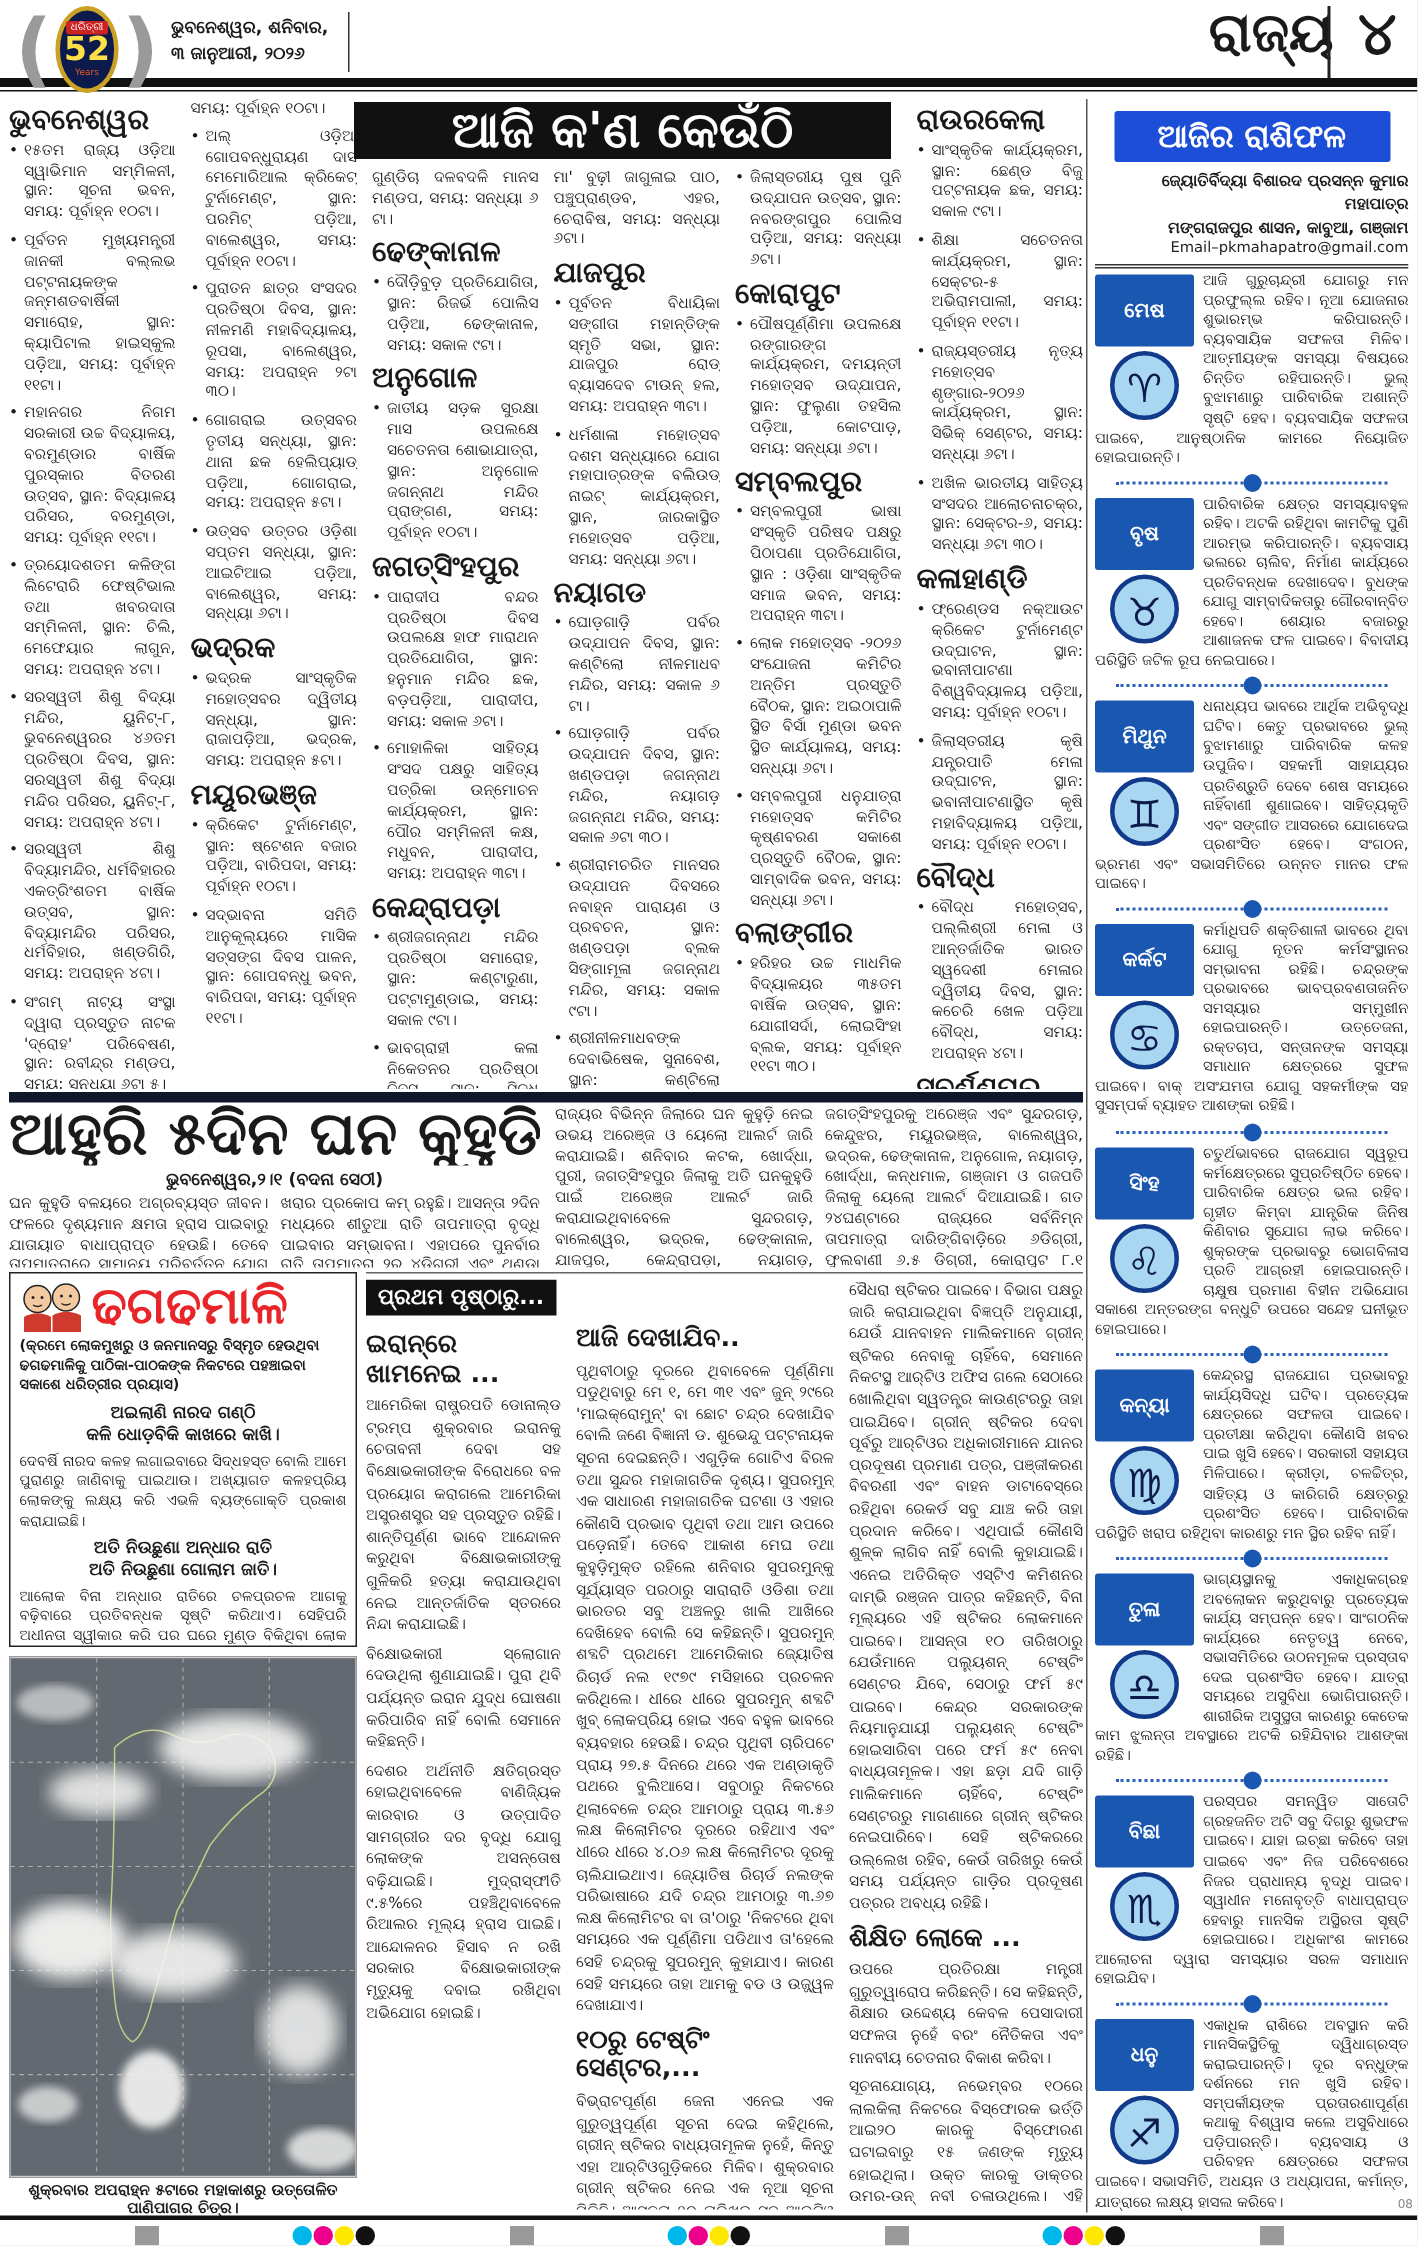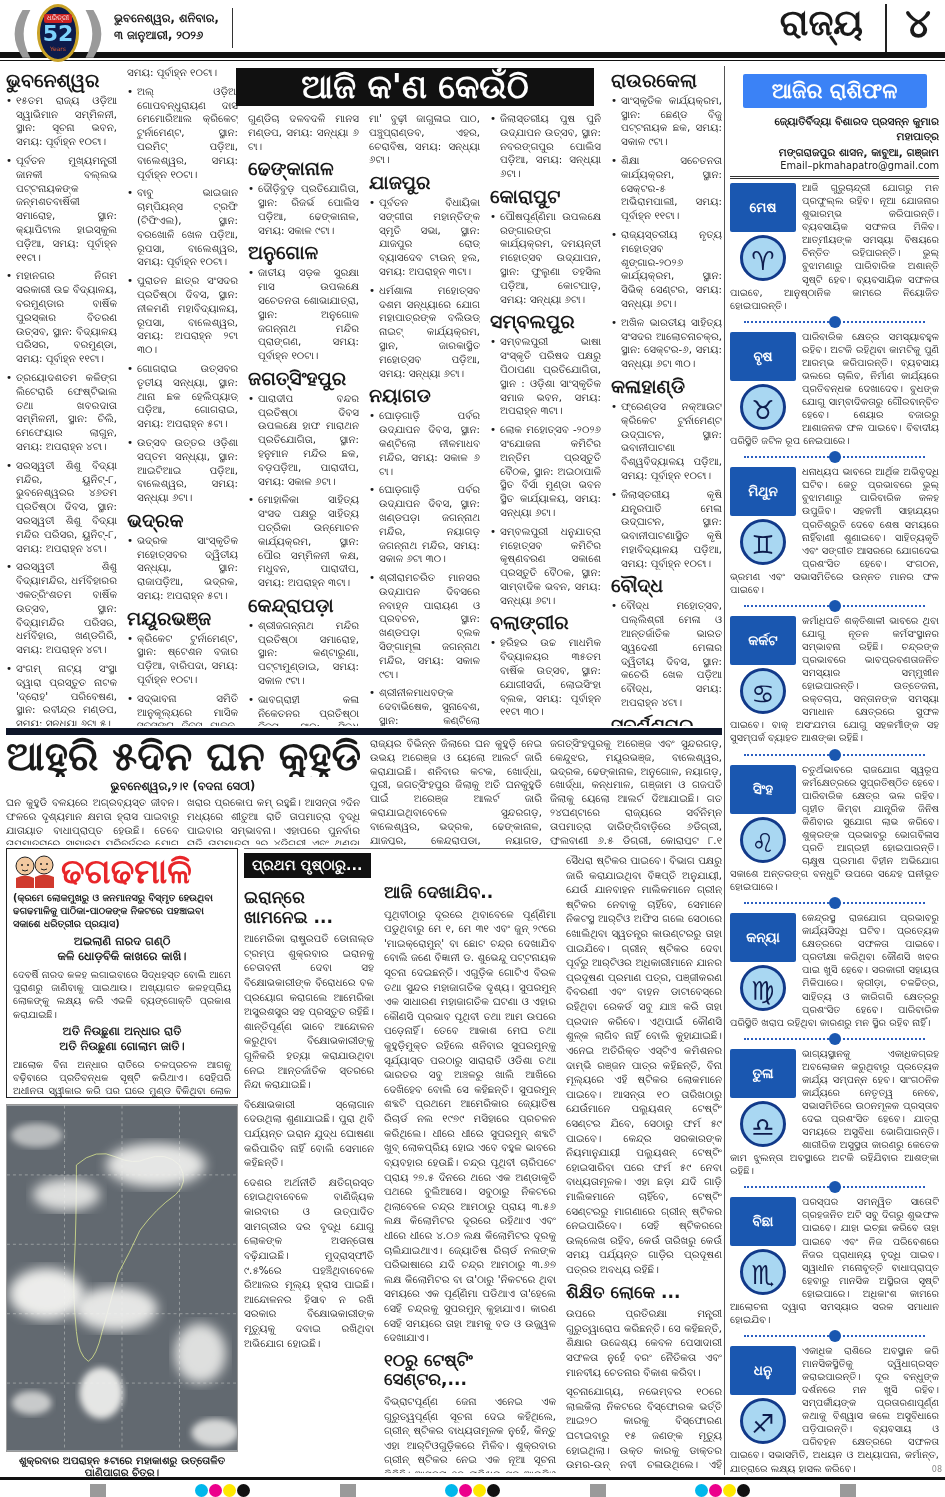--- a/index.html
+++ b/index.html
@@ -8,25 +8,25 @@
         font-family:"DejaVu Sans","Liberation Sans",sans-serif;color:#1a1a1a;}
   
   .hdr{position:absolute;left:0;top:0;width:945px;height:66px;}
   .hdr-rule{position:absolute;left:0;top:52px;width:945px;height:6px;background:#111;}
   .hdr-rule2{position:absolute;left:0;top:60px;width:945px;height:1px;background:#111;}
   .logo{position:absolute;left:10px;top:2px;width:96px;height:62px;z-index:3;display:flex;align-items:center;justify-content:center;}
   .logo .paren{font-size:54px;color:#9a9a9a;font-weight:bold;line-height:1;}
   .logo-disc{width:58px;height:58px;border-radius:50%;background:#0d1b4c;border:3px solid #c9a227;margin:0 2px;
              display:flex;flex-direction:column;align-items:center;justify-content:center;}
   .logo-brand{font-size:7px;color:#fff;background:#c22;padding:0 3px;border-radius:2px;line-height:1.3;}
-  .logo-52{font-size:22px;font-weight:bold;color:#7dd3fc;line-height:1;}
+  .logo-52{font-size:22px;font-weight:bold;color:#fde047;line-height:1;}
   .logo-years{font-size:6px;color:#e05a2a;line-height:1.2;}
   .dateline{position:absolute;left:114px;top:10px;width:110px;font-size:11.5px;font-weight:bold;line-height:1.5;}
   .hdr-vline{position:absolute;left:232px;top:8px;width:1px;height:40px;background:#333;}
-  .pg-label{position:absolute;right:82px;top:2px;font-size:36px;font-weight:bold;}
+  .pg-label{position:absolute;right:56px;top:2px;font-size:36px;font-weight:bold;}
   .pg-vline{position:absolute;right:58px;top:4px;width:2px;height:48px;background:#222;}
   .pg-num{position:absolute;right:14px;top:0px;font-size:40px;font-weight:bold;}
   
   .events{position:absolute;left:6px;top:66px;width:716px;height:660px;overflow:hidden;}
   .ev-banner{position:absolute;left:230px;top:2px;width:358px;height:38px;background:#111;color:#fff;
              display:flex;align-items:center;justify-content:center;font-size:33px;font-weight:bold;z-index:2;}
   .ev-cols{display:flex;gap:10px;height:100%;}
   .ecol{flex:1 1 0;overflow:hidden;}
   .ecol.pushed{padding-top:46px;}
   .city{font-size:19px;font-weight:bold;margin:4px 0 3px;line-height:1.1;}
@@ -57,21 +57,21 @@
         display:flex;gap:10px;padding-top:4px;overflow:hidden;}
   .bcol{overflow:hidden;}
   .bcol-a{width:130px;}
   .bcol-b{width:172px;margin-top:24px;}
   .bcol-c{width:156px;}
   .fp-banner{background:#111;color:#fff;font-size:14.5px;font-weight:bold;padding:4px 8px;display:inline-block;margin-bottom:4px;}
   .art-title{font-size:17px;font-weight:bold;line-height:1.15;margin:6px 0 4px;}
   .art-para{font-size:10.3px;line-height:1.42;text-align:justify;margin-bottom:5px;}
   
   .horo{position:absolute;left:730px;top:66px;width:209px;height:1409px;overflow:hidden;}
-  .horo-head{width:184px;margin:8px auto 6px;background:#3b82f6;color:#fff;text-align:center;
+  .horo-head{width:184px;margin:8px auto 6px;background:#1d4ed8;color:#fff;text-align:center;
              font-size:21px;font-weight:bold;padding:5px 0;border-radius:2px;}
   .horo-astro{font-size:10.6px;font-weight:bold;text-align:right;line-height:1.45;}
   .horo-email{font-size:9.8px;text-align:right;color:#222;}
   .horo-sep{border-bottom:3px double #333;margin:5px 0 2px;}
   .zentry{overflow:hidden;margin-top:2px;}
   .zbadge{float:left;width:66px;margin:2px 6px 0 0;text-align:center;}
   .zlabel{background:#1a57b0;color:#fff;font-size:13.5px;font-weight:bold;padding:16px 4px;border-radius:2px;display:block;}
   .zicon{width:46px;height:46px;border-radius:50%;background:#a9d7f2;border:3px solid #123a8a;color:#0d1b4c;
          font-size:26px;line-height:46px;margin:3px auto 0;text-align:center;font-weight:bold;}
   .ztext{font-size:9.9px;line-height:1.32;text-align:justify;}
@@ -122,21 +122,20 @@
           <div class="evitem">ପୂର୍ବତନ ମୁଖ୍ୟମନ୍ତ୍ରୀ ଜାନକୀ ବଲ୍ଲଭ ପଟ୍ଟନାୟକଙ୍କ ଜନ୍ମଶତବାର୍ଷିକୀ ସମାରୋହ, ସ୍ଥାନ: କ୍ୟାପିଟାଲ ହାଇସ୍କୁଲ ପଡ଼ିଆ, ସମୟ: ପୂର୍ବାହ୍ନ ୧୧ଟା।</div>
           <div class="evitem">ମହାନଗର ନିଗମ ସରକାରୀ ଉଚ୍ଚ ବିଦ୍ୟାଳୟ, ବରମୁଣ୍ଡାର ବାର୍ଷିକ ପୁରସ୍କାର ବିତରଣ ଉତ୍ସବ, ସ୍ଥାନ: ବିଦ୍ୟାଳୟ ପରିସର, ବରମୁଣ୍ଡା, ସମୟ: ପୂର୍ବାହ୍ନ ୧୧ଟା।</div>
           <div class="evitem">ତ୍ରୟୋଦଶତମ କଳିଙ୍ଗ ଲିଟେରାରି ଫେଷ୍ଟିଭାଲ ତଥା ଖବରଦାତା ସମ୍ମିଳନୀ, ସ୍ଥାନ: ଚିଲି, ମେଫେୟାର ଲାଗୁନ, ସମୟ: ଅପରାହ୍ନ ୪ଟା।</div>
           <div class="evitem">ସରସ୍ୱତୀ ଶିଶୁ ବିଦ୍ୟା ମନ୍ଦିର, ୟୁନିଟ୍-୮, ଭୁବନେଶ୍ୱରର ୪୬ତମ ପ୍ରତିଷ୍ଠା ଦିବସ, ସ୍ଥାନ: ସରସ୍ୱତୀ ଶିଶୁ ବିଦ୍ୟା ମନ୍ଦିର ପରିସର, ୟୁନିଟ୍-୮, ସମୟ: ଅପରାହ୍ନ ୪ଟା।</div>
           <div class="evitem">ସରସ୍ୱତୀ ଶିଶୁ ବିଦ୍ୟାମନ୍ଦିର, ଧର୍ମବିହାରର ଏକତ୍ରିଂଶତମ ବାର୍ଷିକ ଉତ୍ସବ, ସ୍ଥାନ: ବିଦ୍ୟାମନ୍ଦିର ପରିସର, ଧର୍ମବିହାର, ଖଣ୍ଡଗିରି, ସମୟ: ଅପରାହ୍ନ ୪ଟା।</div>
           <div class="evitem">ସଂଗମ୍ ନାଟ୍ୟ ସଂସ୍ଥା ଦ୍ୱାରା ପ୍ରସ୍ତୁତ ନାଟକ 'ଦ୍ରୋହ' ପରିବେଷଣ, ସ୍ଥାନ: ରବୀନ୍ଦ୍ର ମଣ୍ଡପ, ସମୟ: ସନ୍ଧ୍ୟା ୬ଟା ୫।</div>
         </div>
         <div class="ecol">
           <div class="evlead">ସମୟ: ପୂର୍ବାହ୍ନ ୧୦ଟା।</div>
           <div class="evitem">ଅଲ୍ ଓଡ଼ିଆ ଗୋପବନ୍ଧୁରାୟଣ ଦାସ ମେମୋରିଆଲ କ୍ରିକେଟ୍ ଟୁର୍ନାମେଣ୍ଟ, ସ୍ଥାନ: ପରମିଟ୍ ପଡ଼ିଆ, ବାଲେଶ୍ୱର, ସମୟ: ପୂର୍ବାହ୍ନ ୧୦ଟା।</div>
-          <div class="evitem">ବାବୁ ଭାଇଜାନ ଚାମ୍ପିୟନ୍ସ ଟ୍ରଫି (ଟିଫିଏଲ), ସ୍ଥାନ: ବରଖୋଳି ଖେଳ ପଡ଼ିଆ, ରୂପସା, ବାଲେଶ୍ୱର, ସମୟ: ପୂର୍ବାହ୍ନ ୧୦ଟା।</div>
           <div class="evitem">ପୁରାତନ ଛାତ୍ର ସଂସଦର ପ୍ରତିଷ୍ଠା ଦିବସ, ସ୍ଥାନ: ନୀଳମଣି ମହାବିଦ୍ୟାଳୟ, ରୂପସା, ବାଲେଶ୍ୱର, ସମୟ: ଅପରାହ୍ନ ୨ଟା ୩୦।</div>
           <div class="evitem">ଗୋଗରାଇ ଉତ୍ସବର ତୃତୀୟ ସନ୍ଧ୍ୟା, ସ୍ଥାନ: ଥାନା ଛକ ହେଲିପ୍ୟାଡ୍ ପଡ଼ିଆ, ଗୋଗରାଇ, ସମୟ: ଅପରାହ୍ନ ୫ଟା।</div>
           <div class="evitem">ଉତ୍ସବ ଉତ୍ତର ଓଡ଼ିଶା ସପ୍ତମ ସନ୍ଧ୍ୟା, ସ୍ଥାନ: ଆଇଟିଆଇ ପଡ଼ିଆ, ବାଲେଶ୍ୱର, ସମୟ: ସନ୍ଧ୍ୟା ୬ଟା।</div>
           <div class="city">ଭଦ୍ରକ</div>
           <div class="evitem">ଭଦ୍ରକ ସାଂସ୍କୃତିକ ମହୋତ୍ସବର ଦ୍ୱିତୀୟ ସନ୍ଧ୍ୟା, ସ୍ଥାନ: ରାଜାପଡ଼ିଆ, ଭଦ୍ରକ, ସମୟ: ଅପରାହ୍ନ ୫ଟା।</div>
           <div class="city">ମୟୂରଭଞ୍ଜ</div>
           <div class="evitem">କ୍ରିକେଟ ଟୁର୍ନାମେଣ୍ଟ, ସ୍ଥାନ: ଷ୍ଟେଶନ ବଜାର ପଡ଼ିଆ, ବାରିପଦା, ସମୟ: ପୂର୍ବାହ୍ନ ୧୦ଟା।</div>
           <div class="evitem">ସଦ୍‌ଭାବନା ସମିତି ଆନୁକୂଲ୍ୟରେ ମାସିକ ସତ୍ସଙ୍ଗ ଦିବସ ପାଳନ, ସ୍ଥାନ: ଗୋପବନ୍ଧୁ ଭବନ, ବାରିପଦା, ସମୟ: ପୂର୍ବାହ୍ନ ୧୧ଟା।</div>
         </div>
         <div class="ecol pushed">

